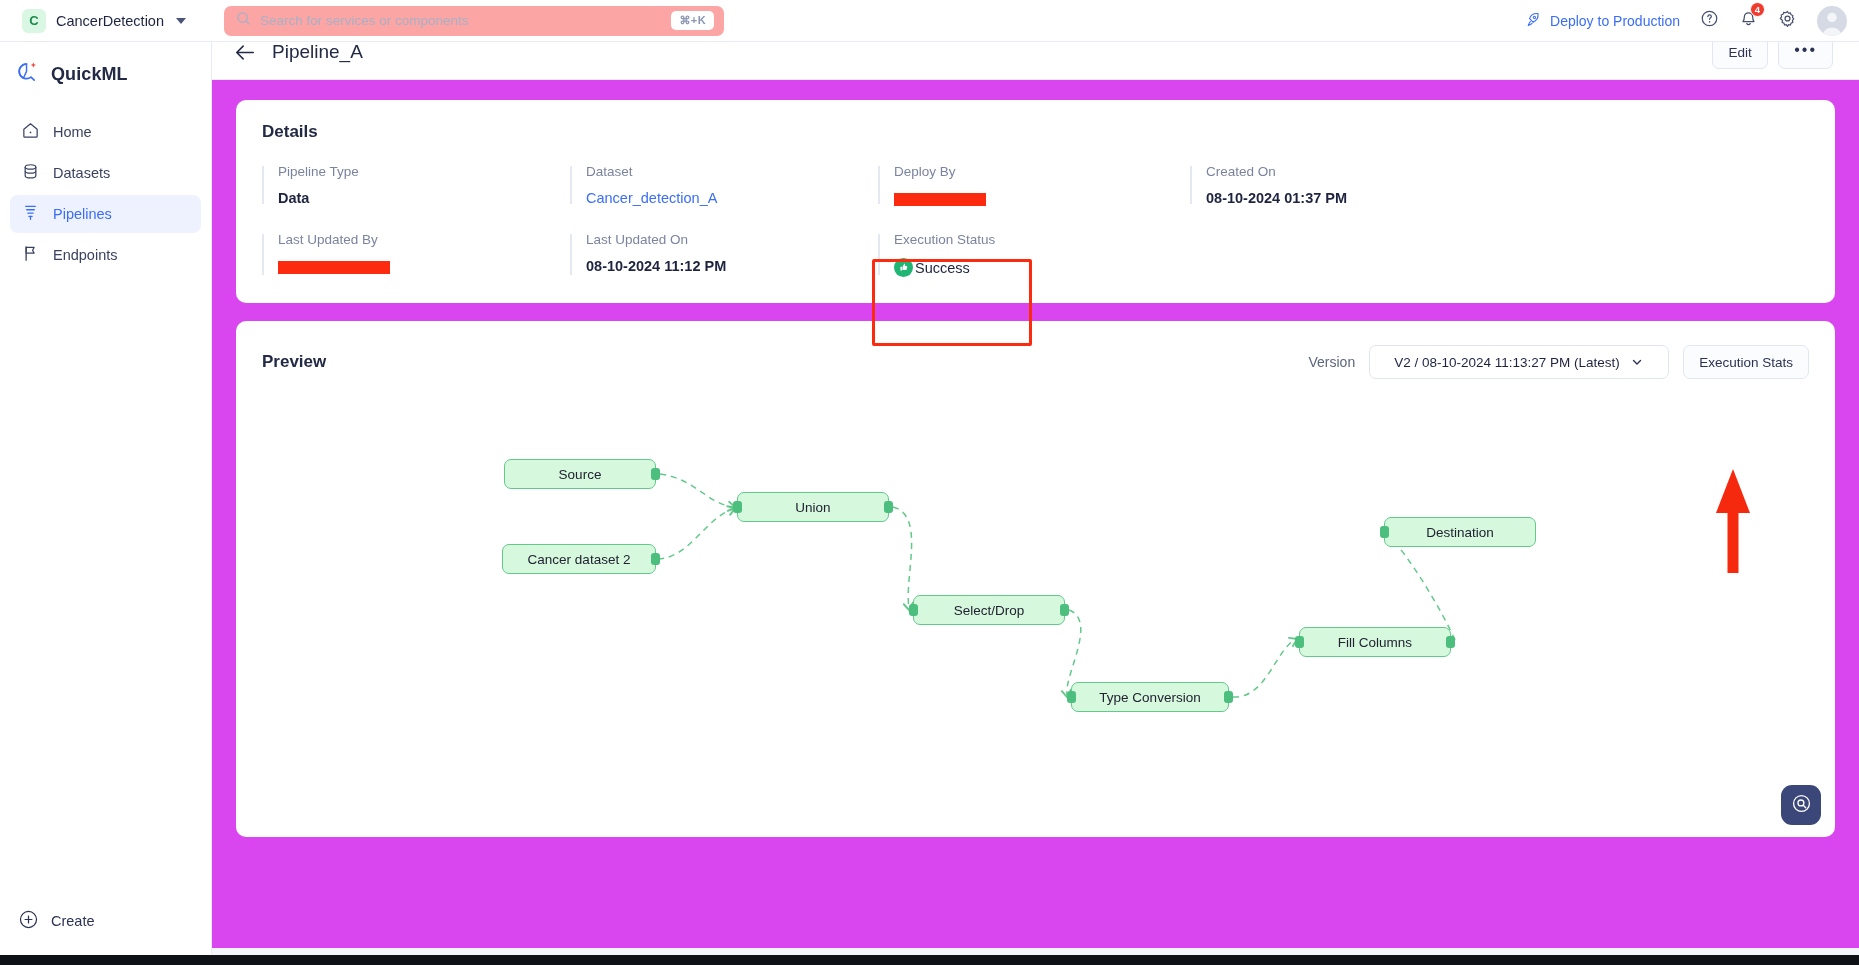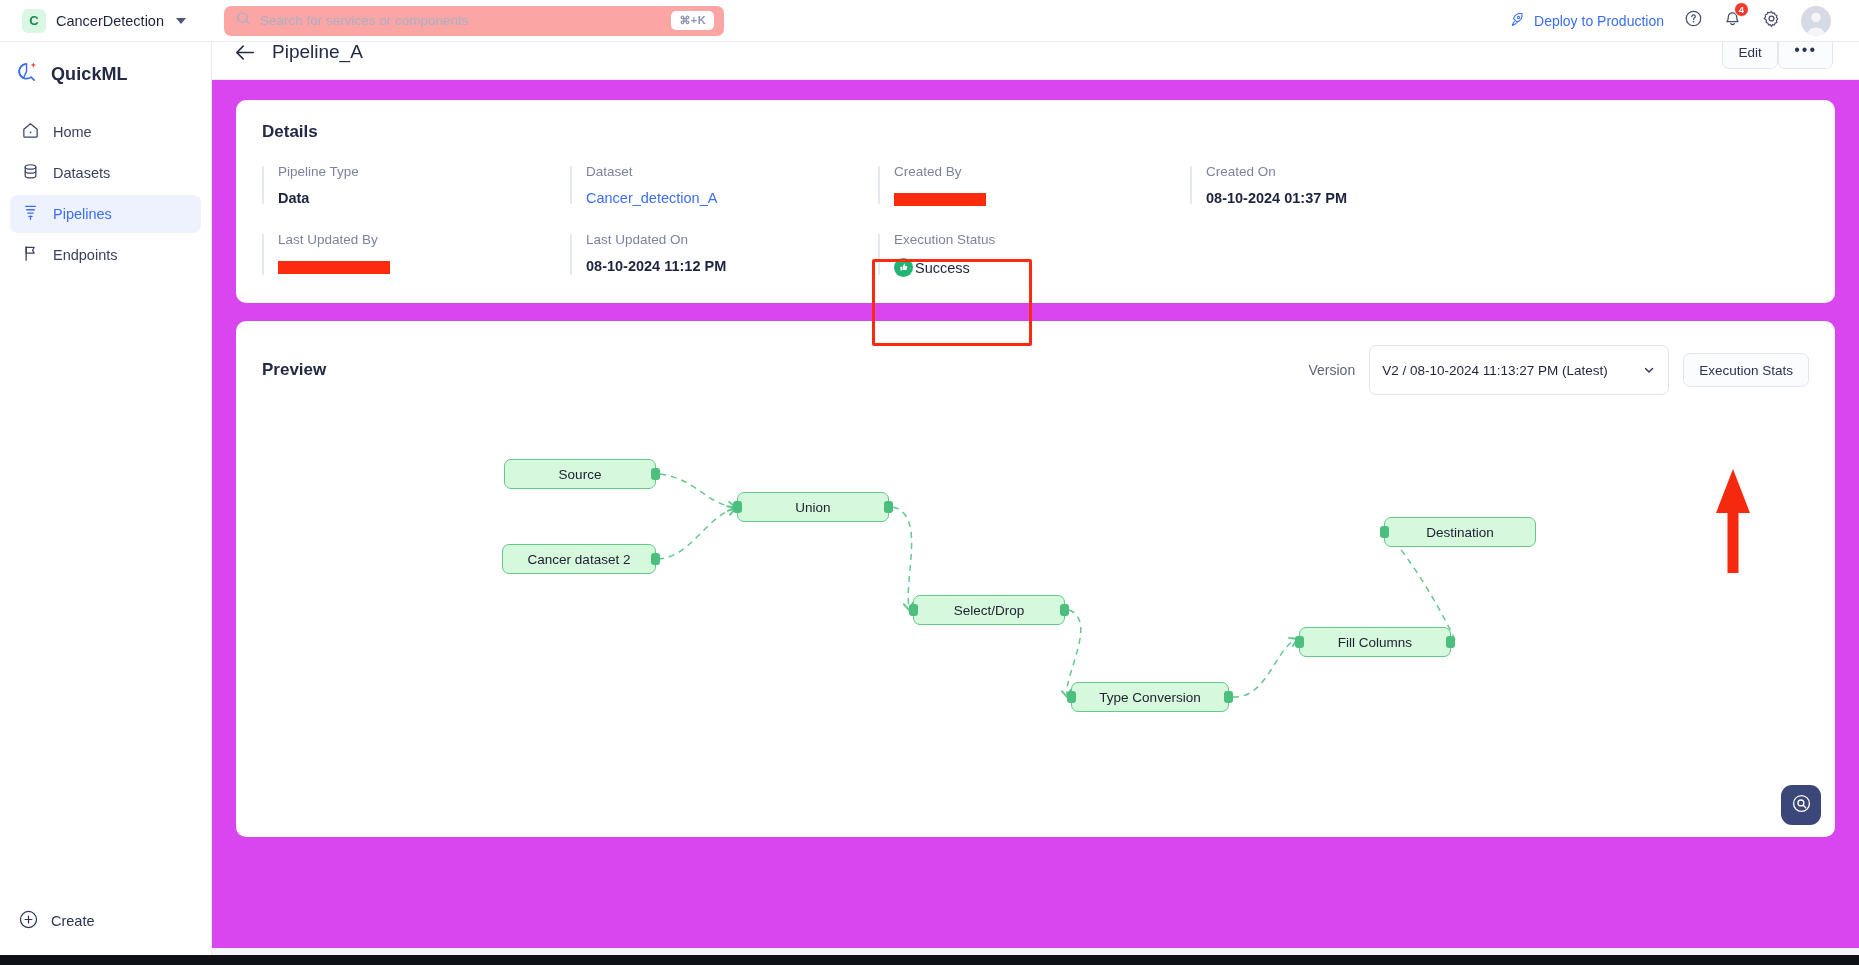--- a/index.html
+++ b/index.html
@@ -36,21 +36,21 @@
   .search-input {
     flex: 1; border: none; background: transparent; outline: none;
     font-family: "Liberation Sans", sans-serif; font-size: 13.5px; color: #1e2440;
   }
   .search-input::placeholder { color: #a8b0c6; }
   .kbd {
     background: #ffffff; border-radius: 5px; padding: 3px 8px;
     font-size: 11px; color: #8c96b2; font-weight: 600; letter-spacing: .4px;
   }
   .topbar-right {
-    margin-left: auto; display: flex; align-items: center; gap: 20px; padding-right: 28px;
+    margin-left: auto; display: flex; align-items: center; gap: 20px; padding-right: 12px;
   }
   .deploy { display: flex; align-items: center; gap: 9px; color: #3b6ef5; font-size: 14px; cursor: pointer; }
   .icon-btn { position: relative; display: flex; align-items: center; justify-content: center; cursor: pointer; }
   .badge {
     position: absolute; top: -7px; right: -7px; min-width: 15px; height: 15px;
     border-radius: 50%; background: #f03a2e; color: #fff; font-size: 9.5px; font-weight: 700;
     display: flex; align-items: center; justify-content: center; padding: 0 3px;
     border: 1.5px solid #fff;
   }
   .avatar {
@@ -80,21 +80,21 @@
   }
 
   
   .main { position: absolute; top: 25px; left: 212px; width: 1647px; height: 923px; background: #d946ef; }
   .page-header {
     height: 55px; background: #ffffff; border-bottom: 1px solid #e8ebf3;
     display: flex; align-items: center; padding: 0 26px 0 22px;
   }
   .back-arrow { cursor: pointer; display: flex; align-items: center; margin-right: 16px; }
   .page-title { font-size: 19px; color: #232a45; font-weight: 400; }
-  .header-actions { margin-left: auto; display: flex; align-items: center; }
+  .header-actions { margin-left: auto; display: flex; align-items: center; gap: 10px; }
   .hbtn {
     height: 33px; min-width: 56px; padding: 0 15px; border: 1px solid #e2e6f0;
     background: #fbfcfe; border-radius: 7px; font-size: 13.5px; color: #2b3254;
     display: flex; align-items: center; justify-content: center; cursor: pointer;
     font-family: "Liberation Sans", sans-serif;
   }
   .hbtn.dots { min-width: 44px; letter-spacing: 2px; font-size: 16px; padding-bottom: 5px; }
 
   .content { padding: 20px 24px 0 24px; }
   .card { background: #ffffff; border-radius: 10px; }
@@ -122,22 +122,22 @@
     pointer-events: none; z-index: 9;
   }
 
   
   .preview-card { margin-top: 18px; height: 516px; position: relative; overflow: hidden; }
   .preview-head { display: flex; align-items: center; padding: 24px 26px 0 26px; }
   .preview-title { font-size: 17px; font-weight: 700; color: #232a45; }
   .preview-controls { margin-left: auto; display: flex; align-items: center; gap: 14px; }
   .version-label { font-size: 14px; color: #5c6casdf; color: #5d6party; color: #5c667f; }
   .select-box {
-    width: 300px; height: 50px; border: 1px solid #dfe4ef; border-radius: 7px;
-    background: #fff; display: flex; align-items: center; padding: 0 12px;
+    width: 300px; height: 34px; border: 1px solid #dfe4ef; border-radius: 7px;
+    background: #fff; display: flex; align-items: center; padding: 0 24px;
     font-size: 13.5px; color: #1e2440; cursor: pointer;
   }
   .select-caret { margin-left: auto; display: flex; }
   .stats-btn {
     height: 34px; padding: 0 15px; border: 1px solid #e2e6f0; background: #fbfcfe;
     border-radius: 7px; font-size: 13.5px; color: #2b3254;
     display: flex; align-items: center; cursor: pointer;
     font-family: "Liberation Sans", sans-serif;
   }
 
@@ -325,21 +325,21 @@
         <div class="field-row">
           <div class="field" style="width:308px">
             <div class="field-label">Pipeline Type</div>
             <div class="field-value">Data</div>
           </div>
           <div class="field" style="width:308px">
             <div class="field-label">Dataset</div>
             <div class="field-value link">Cancer_detection_A</div>
           </div>
           <div class="field" style="width:312px">
-            <div class="field-label">Created By</div>
+            <div class="field-label">Deploy By</div>
             <div class="field-value">
               <span class="redact" style="width:92px"></span>
             </div>
           </div>
           <div class="field">
             <div class="field-label">Created On</div>
             <div class="field-value">08-10-2024 01:37 PM</div>
           </div>
         </div>
 

